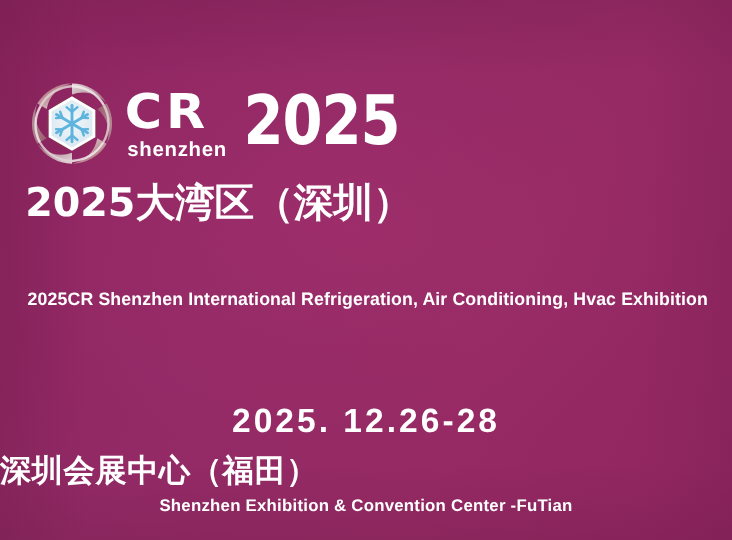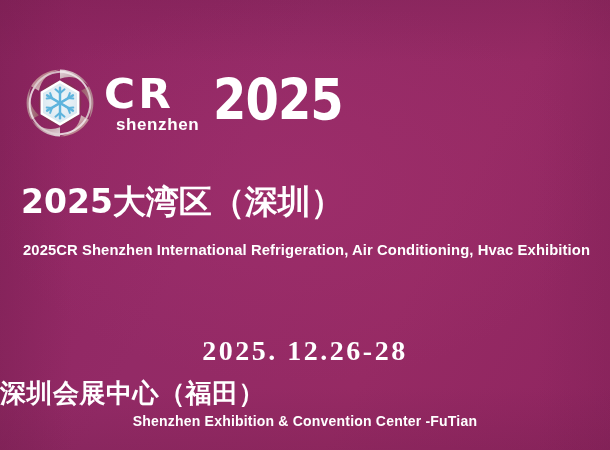--- a/index.html
+++ b/index.html
@@ -73,21 +73,21 @@
     transform-origin: left center;
   }
   .logo-sub {
     font-family: "Liberation Sans", sans-serif;
     font-weight: 700;
     font-size: 17px;
     line-height: 1;
     letter-spacing: 0.6px;
     color: #ffffff;
     margin-top: 3px;
-    margin-left: 12px;
+    margin-left: 2px;
   }
   .logo-year {
     margin-left: 14px;
     font-family: "DejaVu Sans", sans-serif;
     font-weight: 700;
     font-size: 50px;
     line-height: 1;
     letter-spacing: -1px;
     color: #ffffff;
     transform: scaleX(0.96) scaleY(1.14);
@@ -98,21 +98,20 @@
 
   
   .title-cn {
     position: absolute;
     left: 21px;
     color: #ffffff;
     font-family: "DejaVu Sans", sans-serif;
     font-weight: 700;
     letter-spacing: 0px;
     white-space: nowrap;
-    margin-top: 33px;
   }
   .title-cn-1 {
     top: 152px;
     font-size: 33px;
     line-height: 1;
   }
   .title-cn-2 {
     top: 196px;
     font-size: 33px;
     line-height: 1;
@@ -152,21 +151,21 @@
   }
 
   
   .date-line {
     position: absolute;
     left: 0;
     right: 0;
     top: 337px;
     text-align: center;
     color: #ffffff;
-    font-family: Liberation Serif, serif;
+    font-family: Liberation Sans, sans-serif;
     font-weight: 700;
     font-size: 28px;
     line-height: 1;
     letter-spacing: 2.5px;
     white-space: nowrap;
   }
 
   
   .venue-cn {
     position: absolute;

